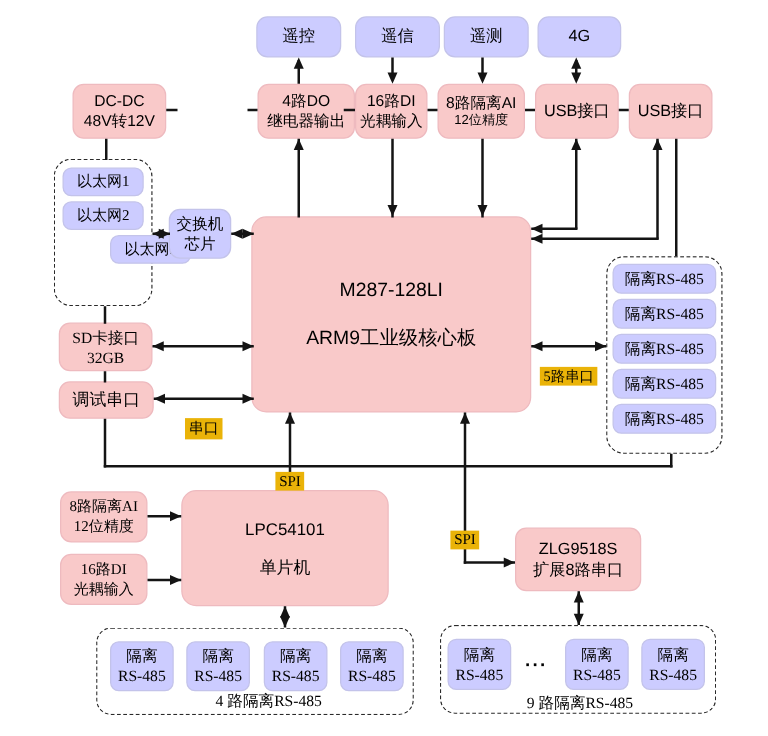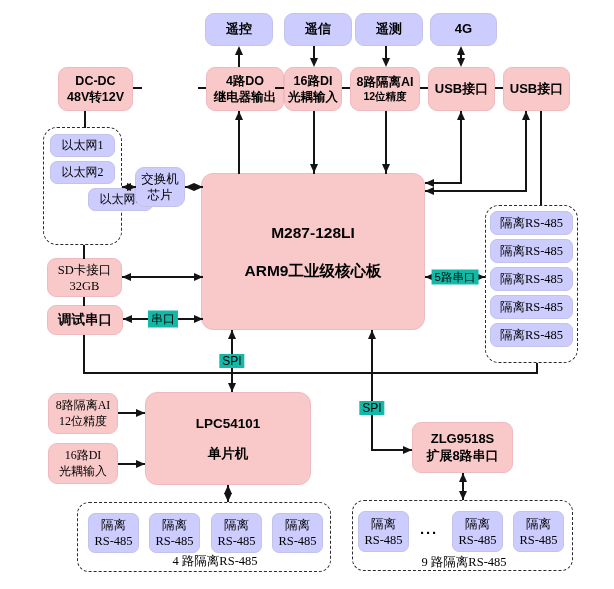--- a/index.html
+++ b/index.html
@@ -4,33 +4,33 @@
 <style>
   :root { --purple:#ccccff; --pink:#f9c9c9; --line:#141414; }
   html,body{margin:0;padding:0;background:#fff;}
   .canvas{position:relative;width:614px;height:589px;background:#fff;overflow:hidden;
           font-family:"Liberation Sans","DejaVu Sans",sans-serif;color:#000;}
   .box{position:absolute;border-radius:9px;display:flex;flex-direction:column;align-items:center;
        justify-content:center;text-align:center;line-height:1.28;box-sizing:border-box;}
   .purple{background:var(--purple);border:1px solid #c3c3ea;}
   .pink{background:var(--pink);border:1px solid #eebabf;}
   .dashed{position:absolute;border:1.5px dashed #2a2a2a;border-radius:14px;box-sizing:border-box;}
-  .hei{font-family:"Liberation Sans","DejaVu Sans",sans-serif;font-weight:bold;}
+  .hei{font-family:"Liberation Sans","DejaVu Sans",sans-serif;font-weight:normal;}
   .song{font-family:"Liberation Serif","DejaVu Serif",serif;}
   .fs10{font-size:10.5px;} .fs12{font-size:12px;} .fs125{font-size:12.5px;}
   .fs13{font-size:13px;} .fs135{font-size:13.5px;} .fs155{font-size:15.5px;}
   .vl,.hl{position:absolute;background:var(--line);}
   .vl{width:2px;} .hl{height:2px;}
   .ah{position:absolute;width:0;height:0;}
   .ah-up{border-left:4.5px solid transparent;border-right:4.5px solid transparent;border-bottom:9px solid var(--line);}
   .ah-down{border-left:4.5px solid transparent;border-right:4.5px solid transparent;border-top:9px solid var(--line);}
   .ah-left{border-top:4.5px solid transparent;border-bottom:4.5px solid transparent;border-right:9px solid var(--line);}
   .ah-right{border-top:4.5px solid transparent;border-bottom:4.5px solid transparent;border-left:9px solid var(--line);}
-  .lbl{position:absolute;background:#14b8a6;padding:0 3px;white-space:nowrap;transform:translate(-50%,-50%);
-       font-family:Liberation Sans, sans-serif;font-size:12px;}
+  .lbl{position:absolute;background:#eab308;padding:0 3px;white-space:nowrap;transform:translate(-50%,-50%);
+       font-family:Liberation Serif, serif;font-size:12px;margin-top:24px;}
   .cap{position:absolute;text-align:left;white-space:nowrap;transform:translateX(-50%);}
   .ell{position:absolute;font-weight:bold;font-size:15px;letter-spacing:1px;transform:translate(-50%,-50%);}
 </style>
 </head>
 <body>
 
 <div class="canvas">
 
   <div class="box purple hei fs13" style="left:205px;top:13px;width:68px;height:33px;">
       <span>遥控</span>

